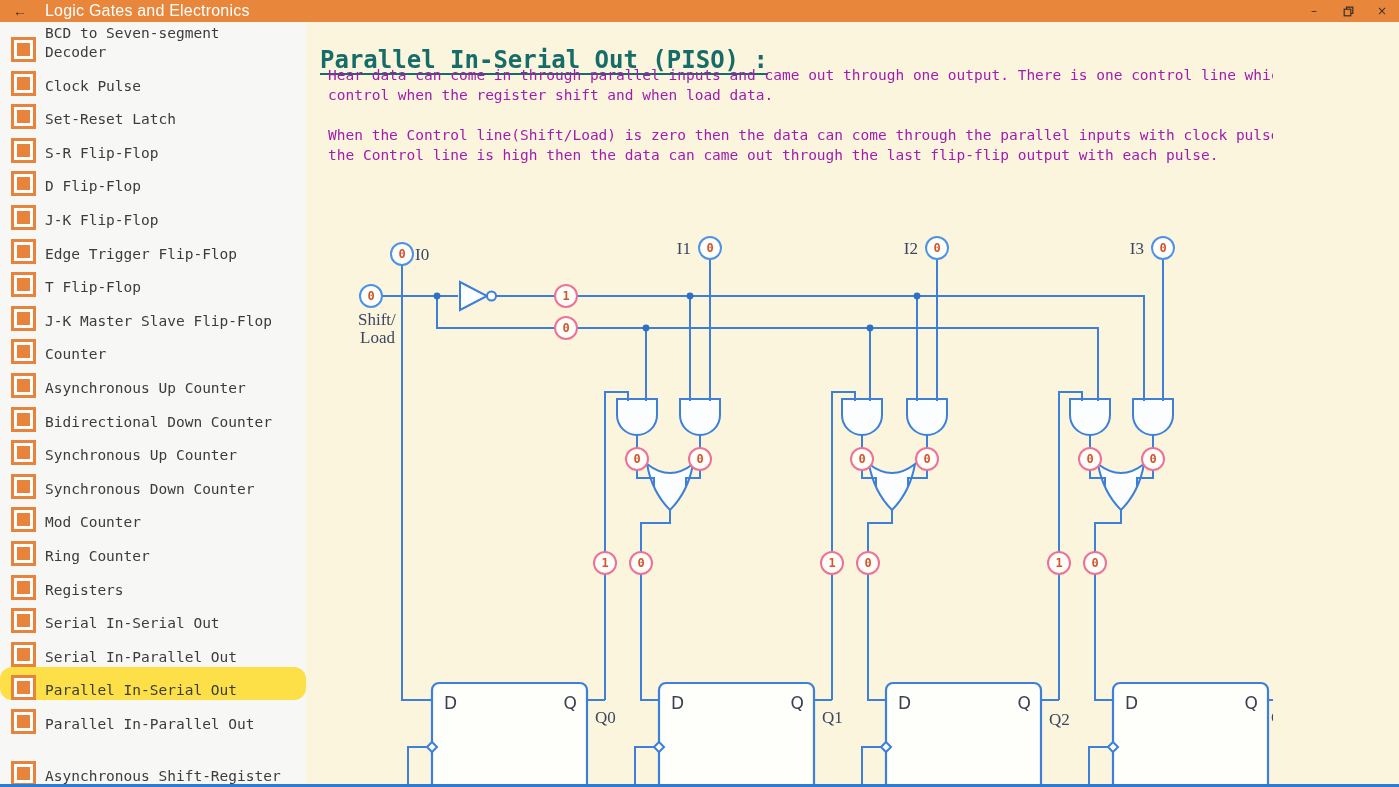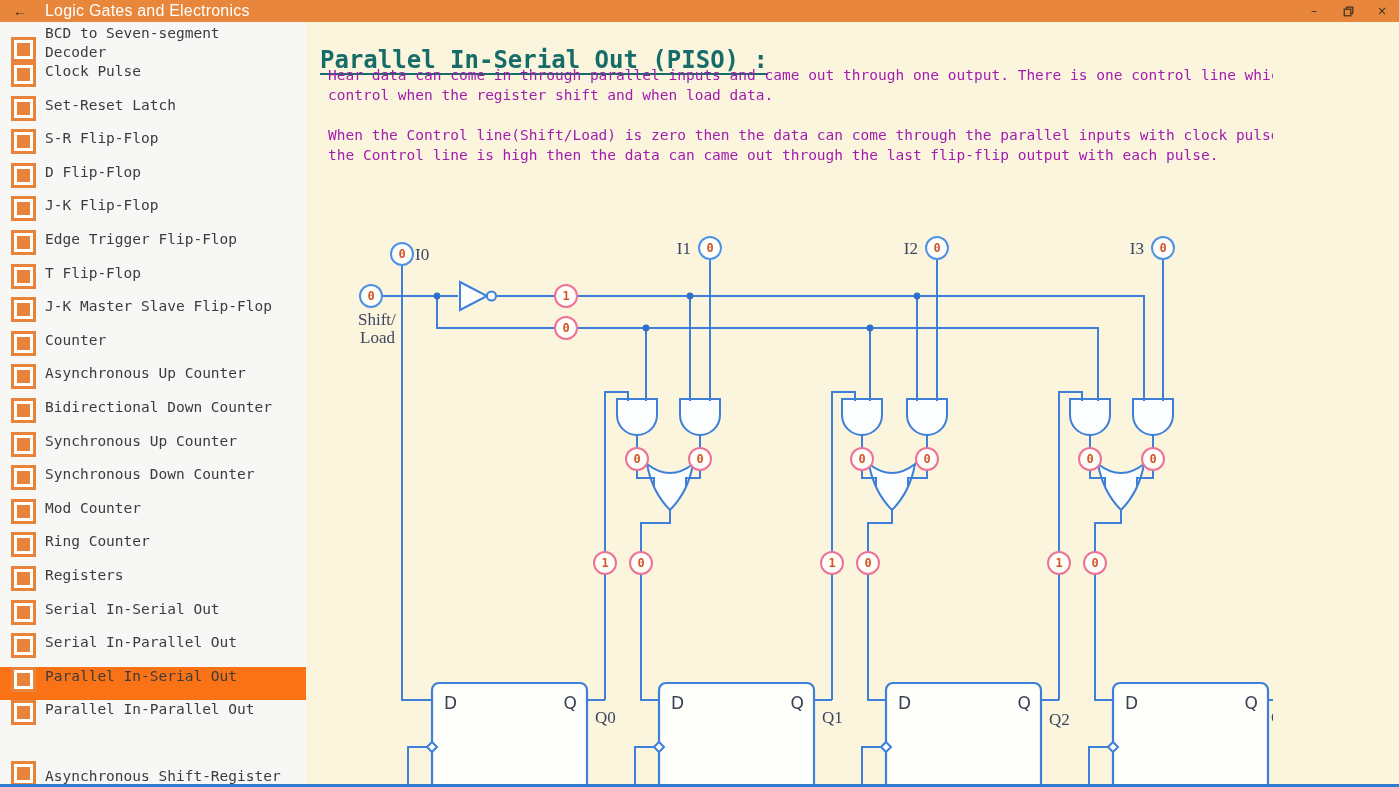--- a/index.html
+++ b/index.html
@@ -11,23 +11,23 @@
               display:flex; align-items:center; font-family:"Liberation Sans", sans-serif; }
   .back-btn { width:40px; text-align:center; color:#3A3022; font-size:14px; line-height:22px; cursor:default; }
   .win-title { color:#FFFFFF; font-size:16px; margin-left:5px; letter-spacing:0.2px; }
   .winbtns { position:absolute; right:0; top:0; height:22px; display:flex; }
   .winbtn { width:34px; height:22px; display:flex; align-items:center; justify-content:center;
             color:#3A3022; font-size:12px; font-family:"DejaVu Sans", sans-serif; }
 
   
   .sidebar { position:absolute; left:0; top:22px; width:306px; height:765px; background:#F7F7F5; overflow:hidden; z-index:5; }
   .side-list { margin-top:-12px; }
-  .side-item { height:33.6px; display:flex; align-items:flex-start; padding-left:11px; }
+  .side-item { height:33.6px; display:flex; align-items:flex-end; padding-left:11px; }
   .side-item.two-line { height:52px; align-items:flex-end; padding-top:8px; }
-  .side-item.selected { background:#f97316; }
+  .side-item.selected { background:#fde047;border-radius:12px; }
   .side-icon { flex:0 0 25px; width:25px; height:25px; border:3px solid #E8833C; background:#FFFFFF;
                display:flex; align-items:center; justify-content:center; }
   .side-item.two-line .side-icon { margin-top:-4px; }
   .side-icon-inner { width:13px; height:13px; background:#E8833C; display:block; }
   .side-label { margin-left:9px; width:238px; font-size:14.5px; line-height:19px; color:#3C3C3C; }
 
   
   .main { position:absolute; left:306px; top:22px; width:967px; height:765px; background:#FAF5DC; overflow:hidden; }
   .page-title { position:absolute; left:14px; top:24px; font-size:24px; font-weight:700; color:#166C68;
                 text-decoration:underline; text-decoration-thickness:2px; text-underline-offset:5px;

